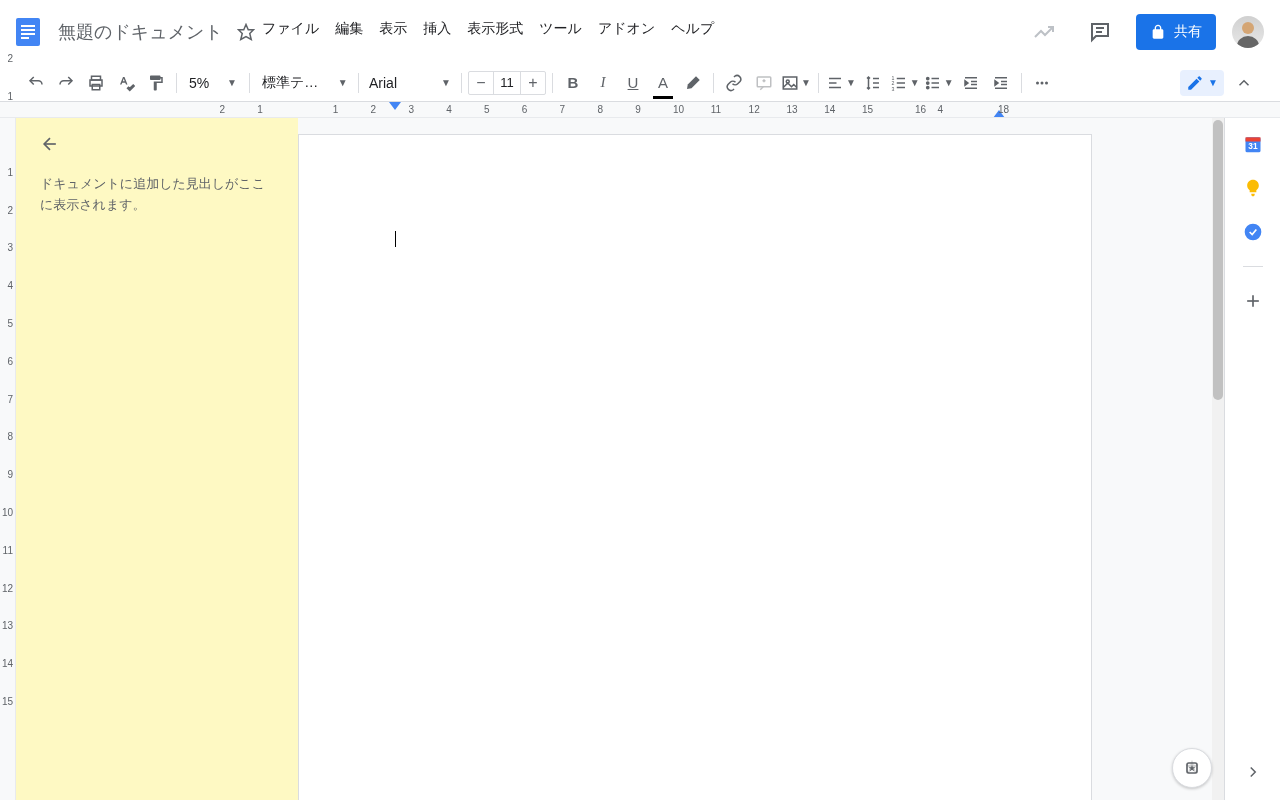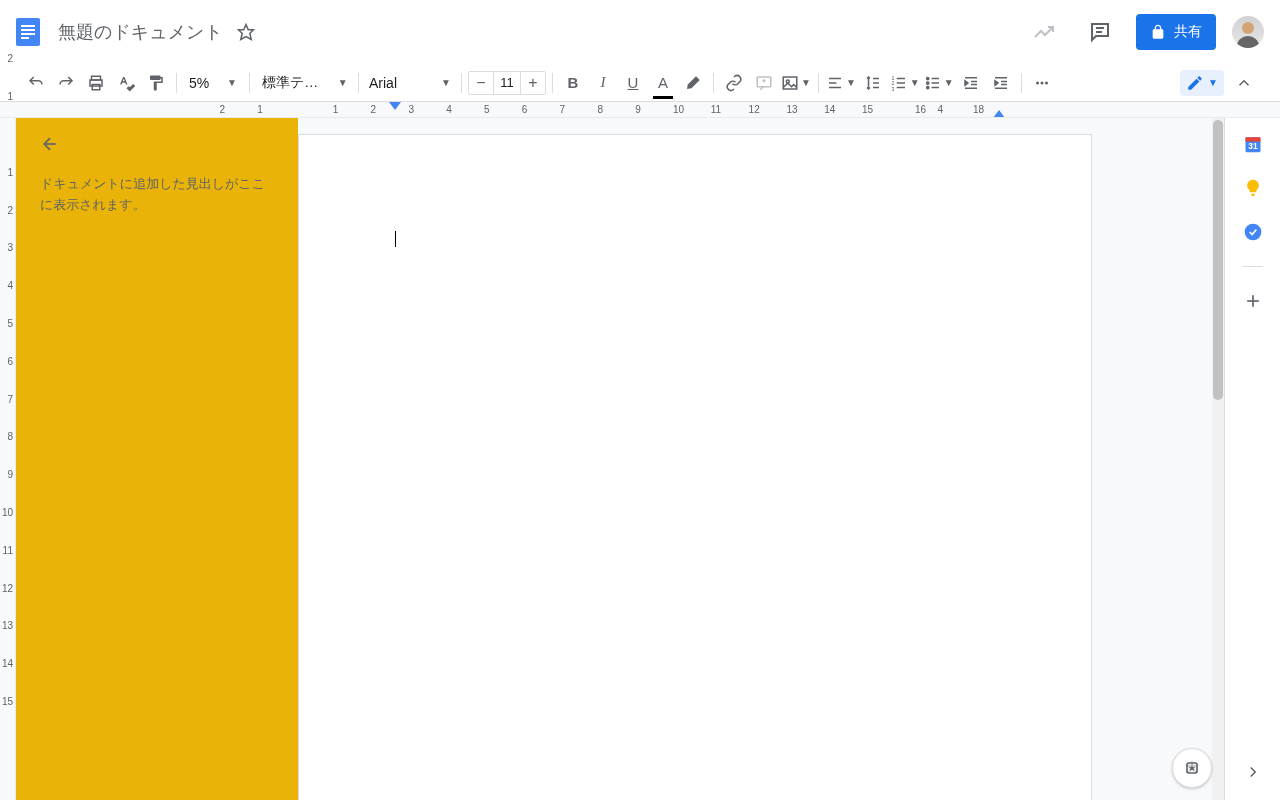--- a/index.html
+++ b/index.html
@@ -33,21 +33,21 @@
 .edit-mode { display:flex; align-items:center; gap:4px; padding:4px 6px; border-radius:4px; background:#e8f0fe; }
 .edit-mode svg { width:18px; height:18px; }
 
 .hruler { height: 16px; background: #f8f9fa; border-bottom: 1px solid #e8eaed; position: relative; overflow: hidden; font-size: 10px; color: #5f6368; display:flex;}
 .hruler .tick { position: absolute; top: 2px; }
 
 .main { display: flex; height: calc(800px - 64px - 38px - 16px); }
 .vruler { width: 16px; background: #f8f9fa; position: relative; font-size: 10px; color: #5f6368; border-right:1px solid #e8eaed;}
 .vruler .tick { position: absolute; right: 2px; }
 
-.outline-panel { width: 282px; background: #eab308; padding: 16px 24px; }
+.outline-panel { width: 282px; background: #fef9c3; padding: 16px 24px; }
 .outline-back { color: #5f6368; margin-bottom: 20px; display:flex; }
 .outline-empty { font-size: 13px; color: #5f6368; line-height: 1.6; }
 
 .canvas-area { flex: 1; background: #f8f9fa; position: relative; overflow: hidden; }
 .page { position: absolute; top: 16px; left: 0; width: 794px; height: 1100px; background: #fff; border: 1px solid #dadce0; }
 .cursor { position: absolute; top: 96px; left: 96px; width: 1px; height: 16px; background: #000; animation: blink 1s infinite; }
 @keyframes blink { 50% { opacity: 0; } }
 
 .scrollbar-v { position:absolute; right:0; top:0; bottom:0; width:12px; background:#f1f1f1; }
 .scrollbar-thumb { position:absolute; width:10px; left:1px; top:2px; height:280px; background:#c1c1c1; border-radius:5px;}
@@ -77,20 +77,30 @@
       </svg>
   </div>
   <div class="title-area">
     <div class="title-row">
       <div class="doc-title">無題のドキュメント</div>
       <div class="star">
         <svg width="18" height="18" viewBox="0 0 24 24" fill="none" stroke="#5f6368" stroke-width="2">
             <polygon points="12,2 15,9 22,9 17,14 19,22 12,18 5,22 7,14 2,9 9,9"></polygon>
           </svg>
       </div>
+    </div>
+    <div class="menu-row">
+      <div class="menu-item">ファイル</div>
+      <div class="menu-item">編集</div>
+      <div class="menu-item">表示</div>
+      <div class="menu-item">挿入</div>
+      <div class="menu-item">表示形式</div>
+      <div class="menu-item">ツール</div>
+      <div class="menu-item">アドオン</div>
+      <div class="menu-item">ヘルプ</div>
     </div>
   </div>
   <div class="header-right">
     <div class="icon-btn">
       <svg width="24" height="24" viewBox="0 0 24 24" fill="none" stroke="#bdc1c6" stroke-width="2">
           <polyline points="3,17 9,11 13,15 21,7"></polyline>
           <polyline points="16,7 21,7 21,12"></polyline>
         </svg>
     </div>
     <div class="icon-btn">
@@ -308,21 +318,21 @@
     <span class="tick" style="left: 597.4px;">8</span>
     <span class="tick" style="left: 635.2px;">9</span>
     <span class="tick" style="left: 673px;">10</span>
     <span class="tick" style="left: 710.8px;">11</span>
     <span class="tick" style="left: 748.6px;">12</span>
     <span class="tick" style="left: 786.4px;">13</span>
     <span class="tick" style="left: 824.2px;">14</span>
     <span class="tick" style="left: 862px;">15</span>
     <span class="tick" style="left: 894px; margin-left: 21px;">16</span>
     <span class="tick" style="left: 937.6px;">4</span>
-    <span class="tick" style="left: 973px;">18</span>
+    <span class="tick" style="left: 998px;">18</span>
   </div>
 
 <div class="main">
   <div class="vruler" id="vruler">
       <span class="tick" style="top: -64.6px;">2</span>
       <span class="tick" style="top: -26.8px;">1</span>
       <span class="tick" style="top: 11px;"></span>
       <span class="tick" style="top: 48.8px;">1</span>
       <span class="tick" style="top: 86.6px;">2</span>
       <span class="tick" style="top: 124.4px;">3</span>

